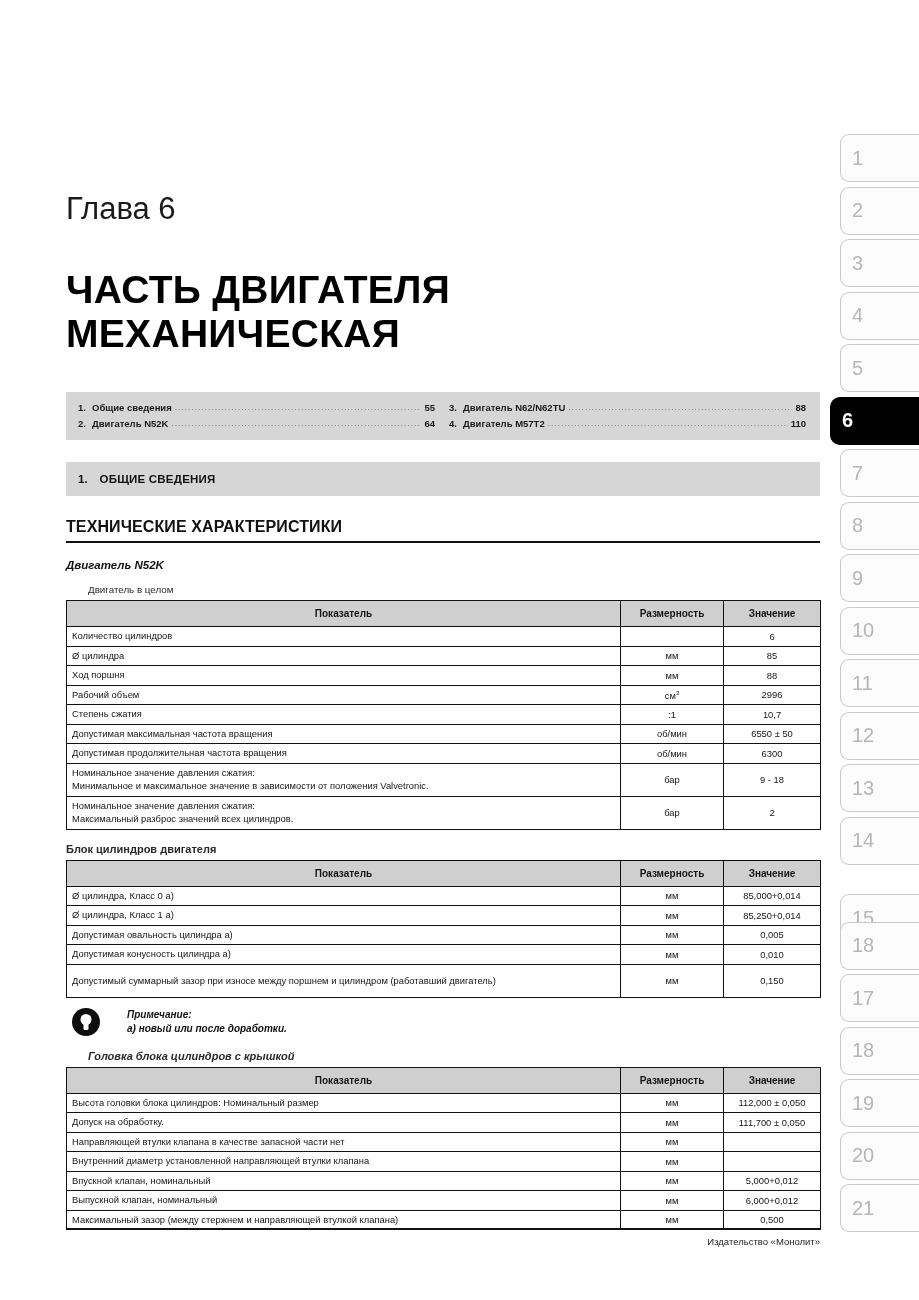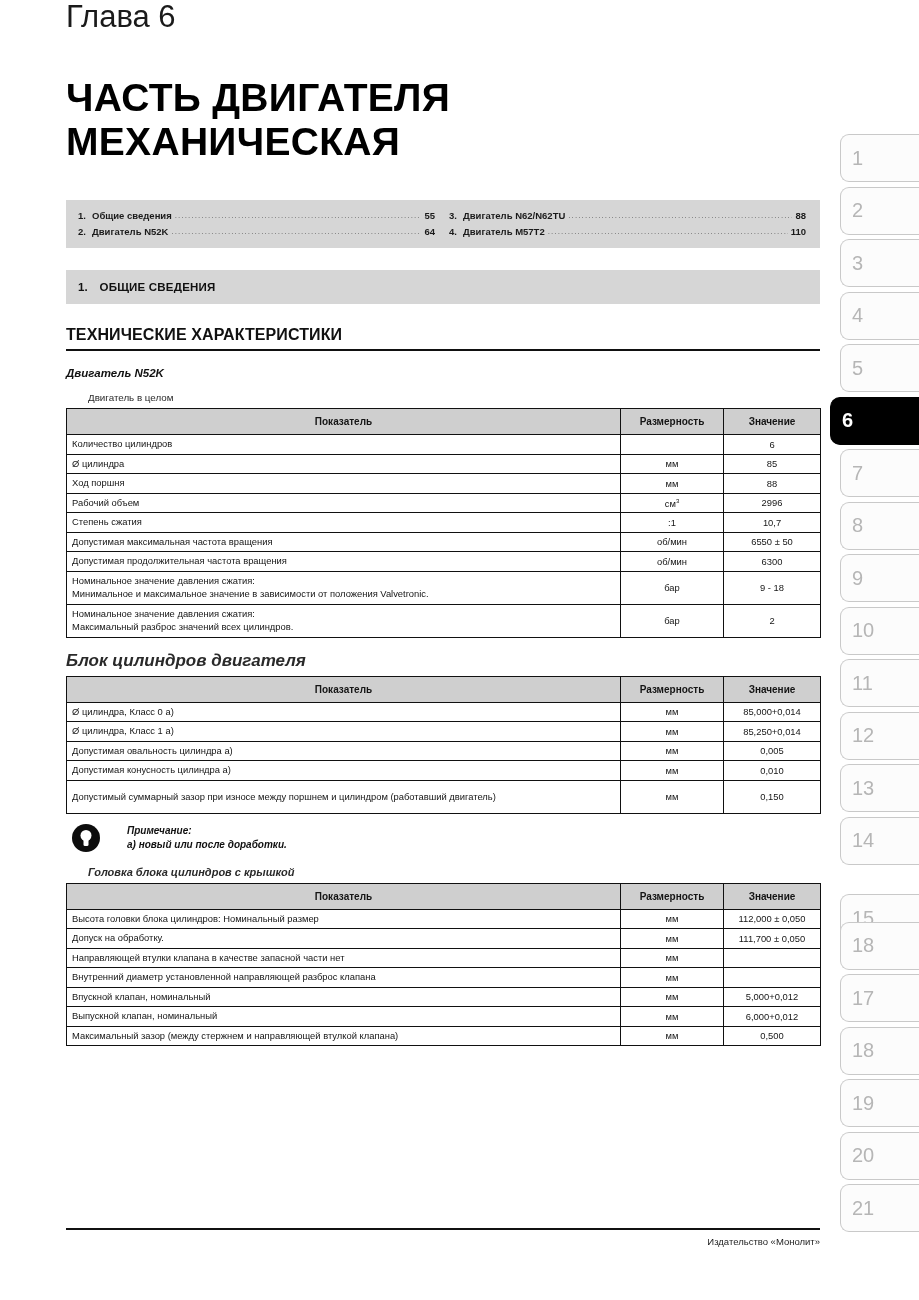--- a/index.html
+++ b/index.html
@@ -30,20 +30,21 @@
     top: 0;
     width: 754px;
   }
 
   
   .chapter-label {
     font-size: 31px;
     font-weight: 400;
     letter-spacing: 0px;
     margin: 0;
+    padding-top: 192px;
     line-height: 1.1;
     color: #1a1a1a;
   }
 
   .chapter-title {
     font-size: 39px;
     font-weight: bold;
     line-height: 1.13;
     margin: 0;
     padding-top: 42px;
@@ -133,23 +134,22 @@
   }
   .table-caption {
     margin-top: 13px;
     margin-left: 22px;
     font-size: 9.8px;
     font-weight: normal;
     color: #2a2a2a;
   }
   .table-caption.bold-italic {
     font-weight: bold;
-    font-style: italic;
     margin-left: 0;
-    font-size: 17px;
+    font-size: 11px;
   }
   .table-caption.indent-bold {
     font-weight: bold;
     font-style: italic;
     margin-left: 22px;
     font-size: 11px;
   }
 
   
   table.spec {
@@ -480,21 +480,21 @@
               <td class="param">Допуск на обработку.</td>
               <td class="unit">мм</td>
               <td class="value">111,700 ± 0,050</td>
             </tr>
             <tr class="row-norm">
               <td class="param">Направляющей втулки клапана в качестве запасной части нет</td>
               <td class="unit">мм</td>
               <td class="value"></td>
             </tr>
             <tr class="row-norm">
-              <td class="param">Внутренний диаметр установленной направляющей разброс клапана</td>
+              <td class="param">Внутренний диаметр установленной направляющей втулки клапана</td>
               <td class="unit">мм</td>
               <td class="value"></td>
             </tr>
             <tr class="row-norm">
               <td class="param">Впускной клапан, номинальный</td>
               <td class="unit">мм</td>
               <td class="value">5,000+0,012</td>
             </tr>
             <tr class="row-norm">
               <td class="param">Выпускной клапан, номинальный</td>

